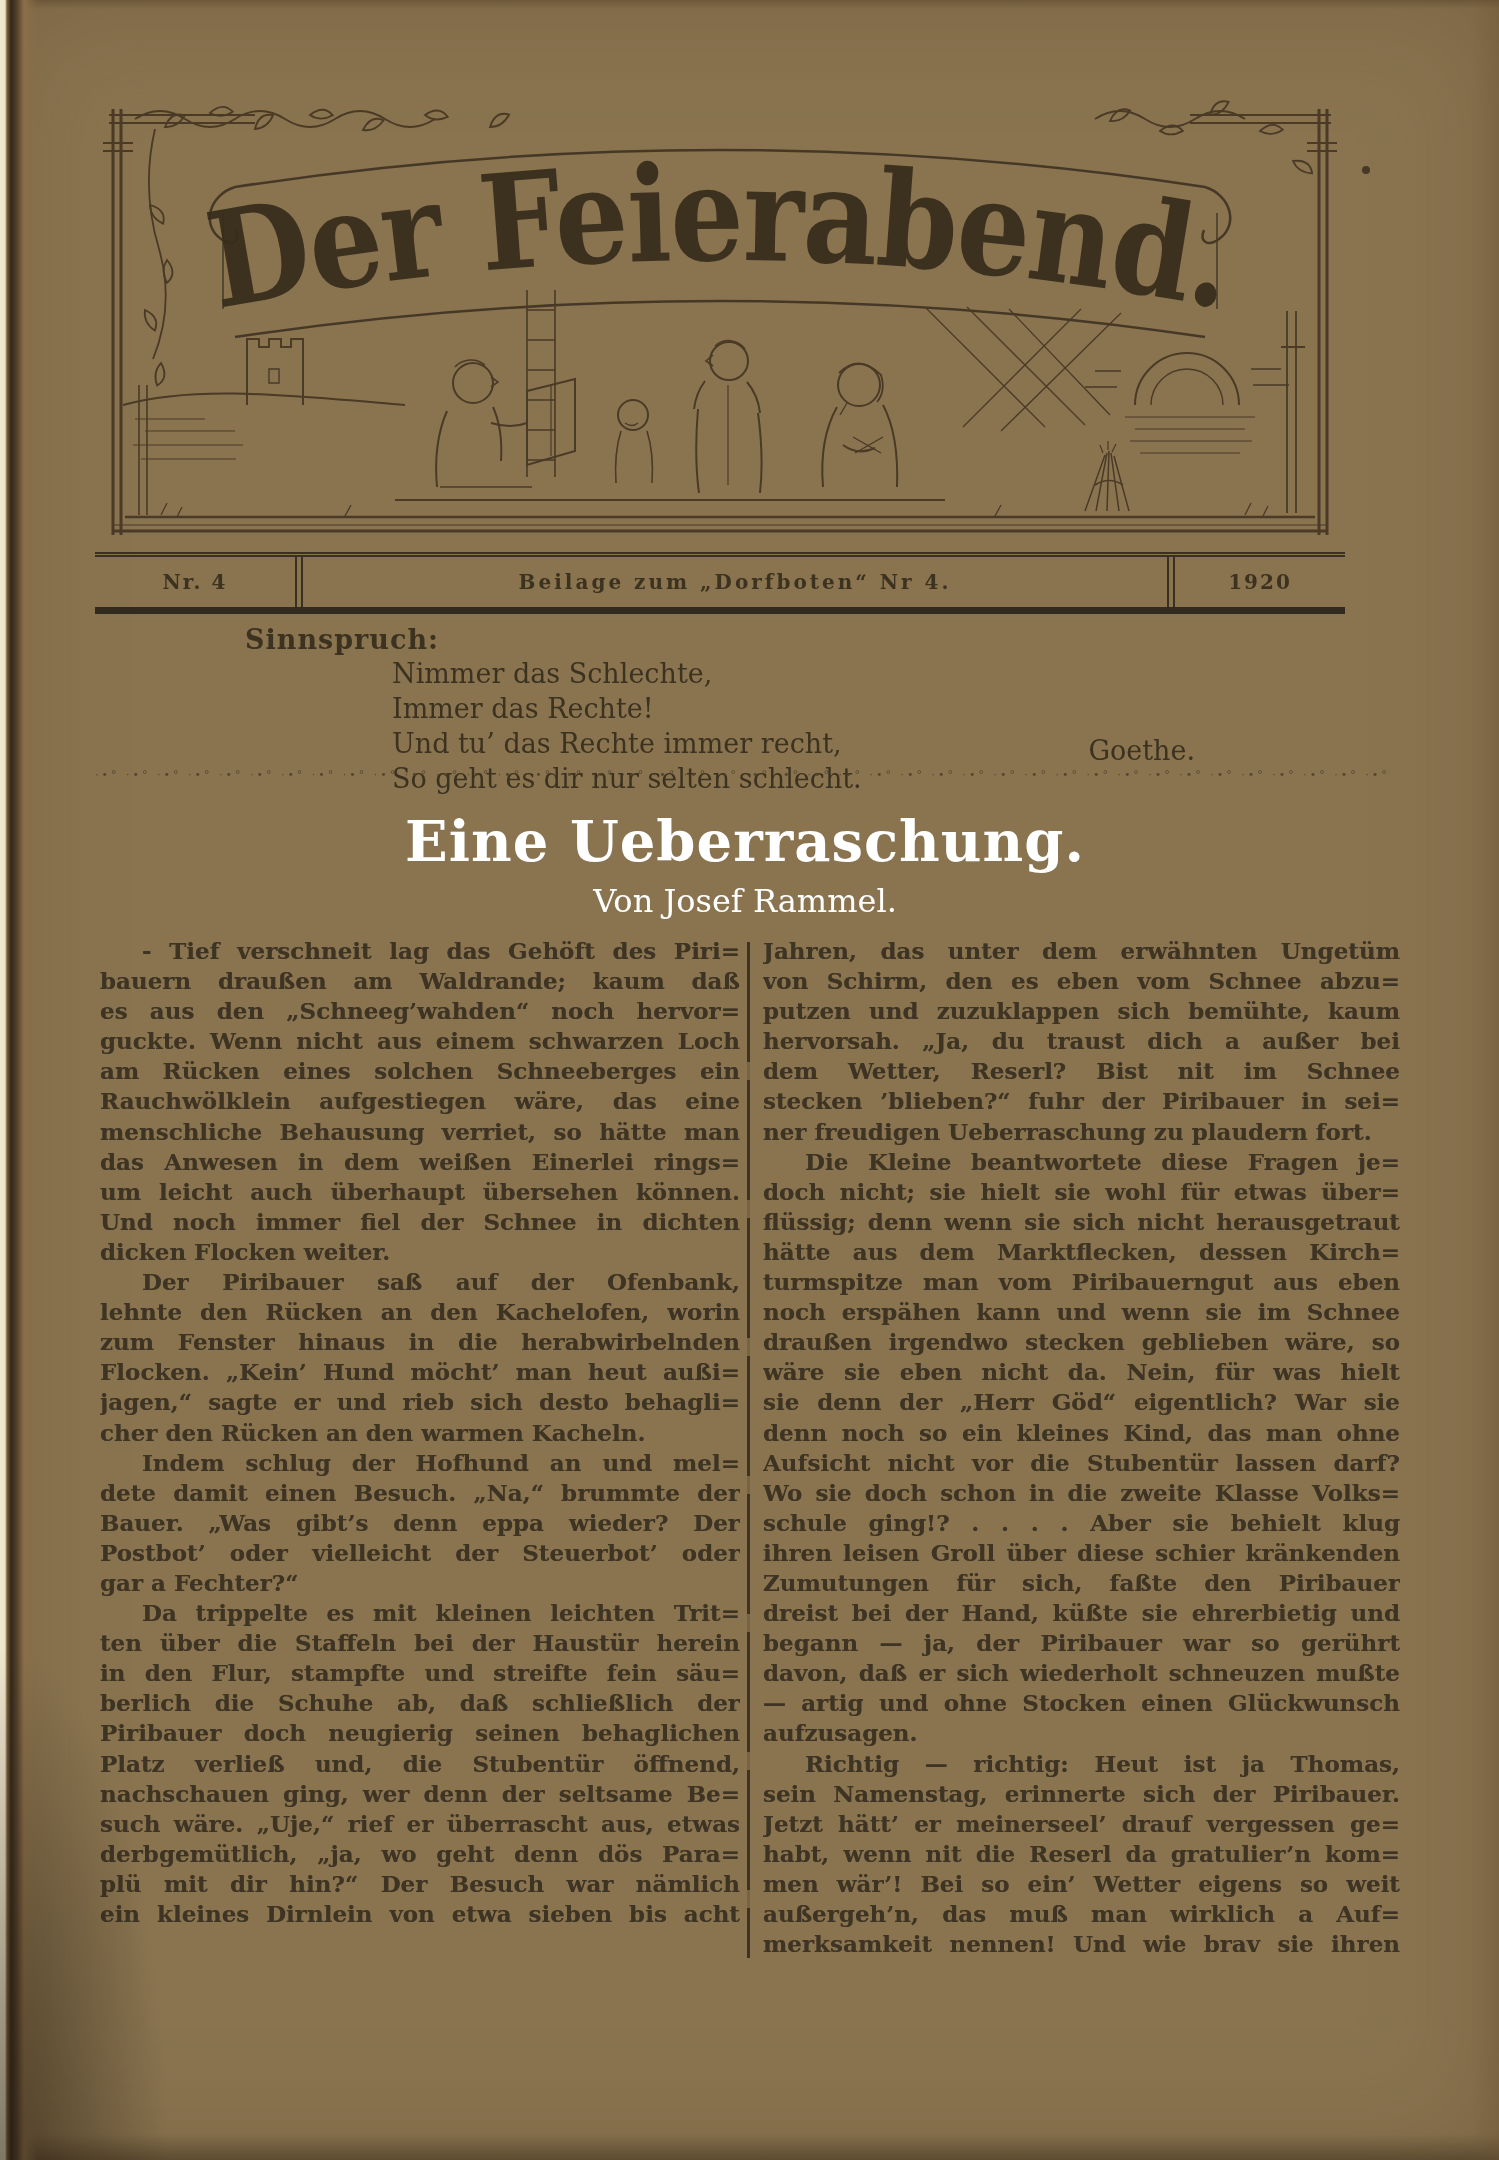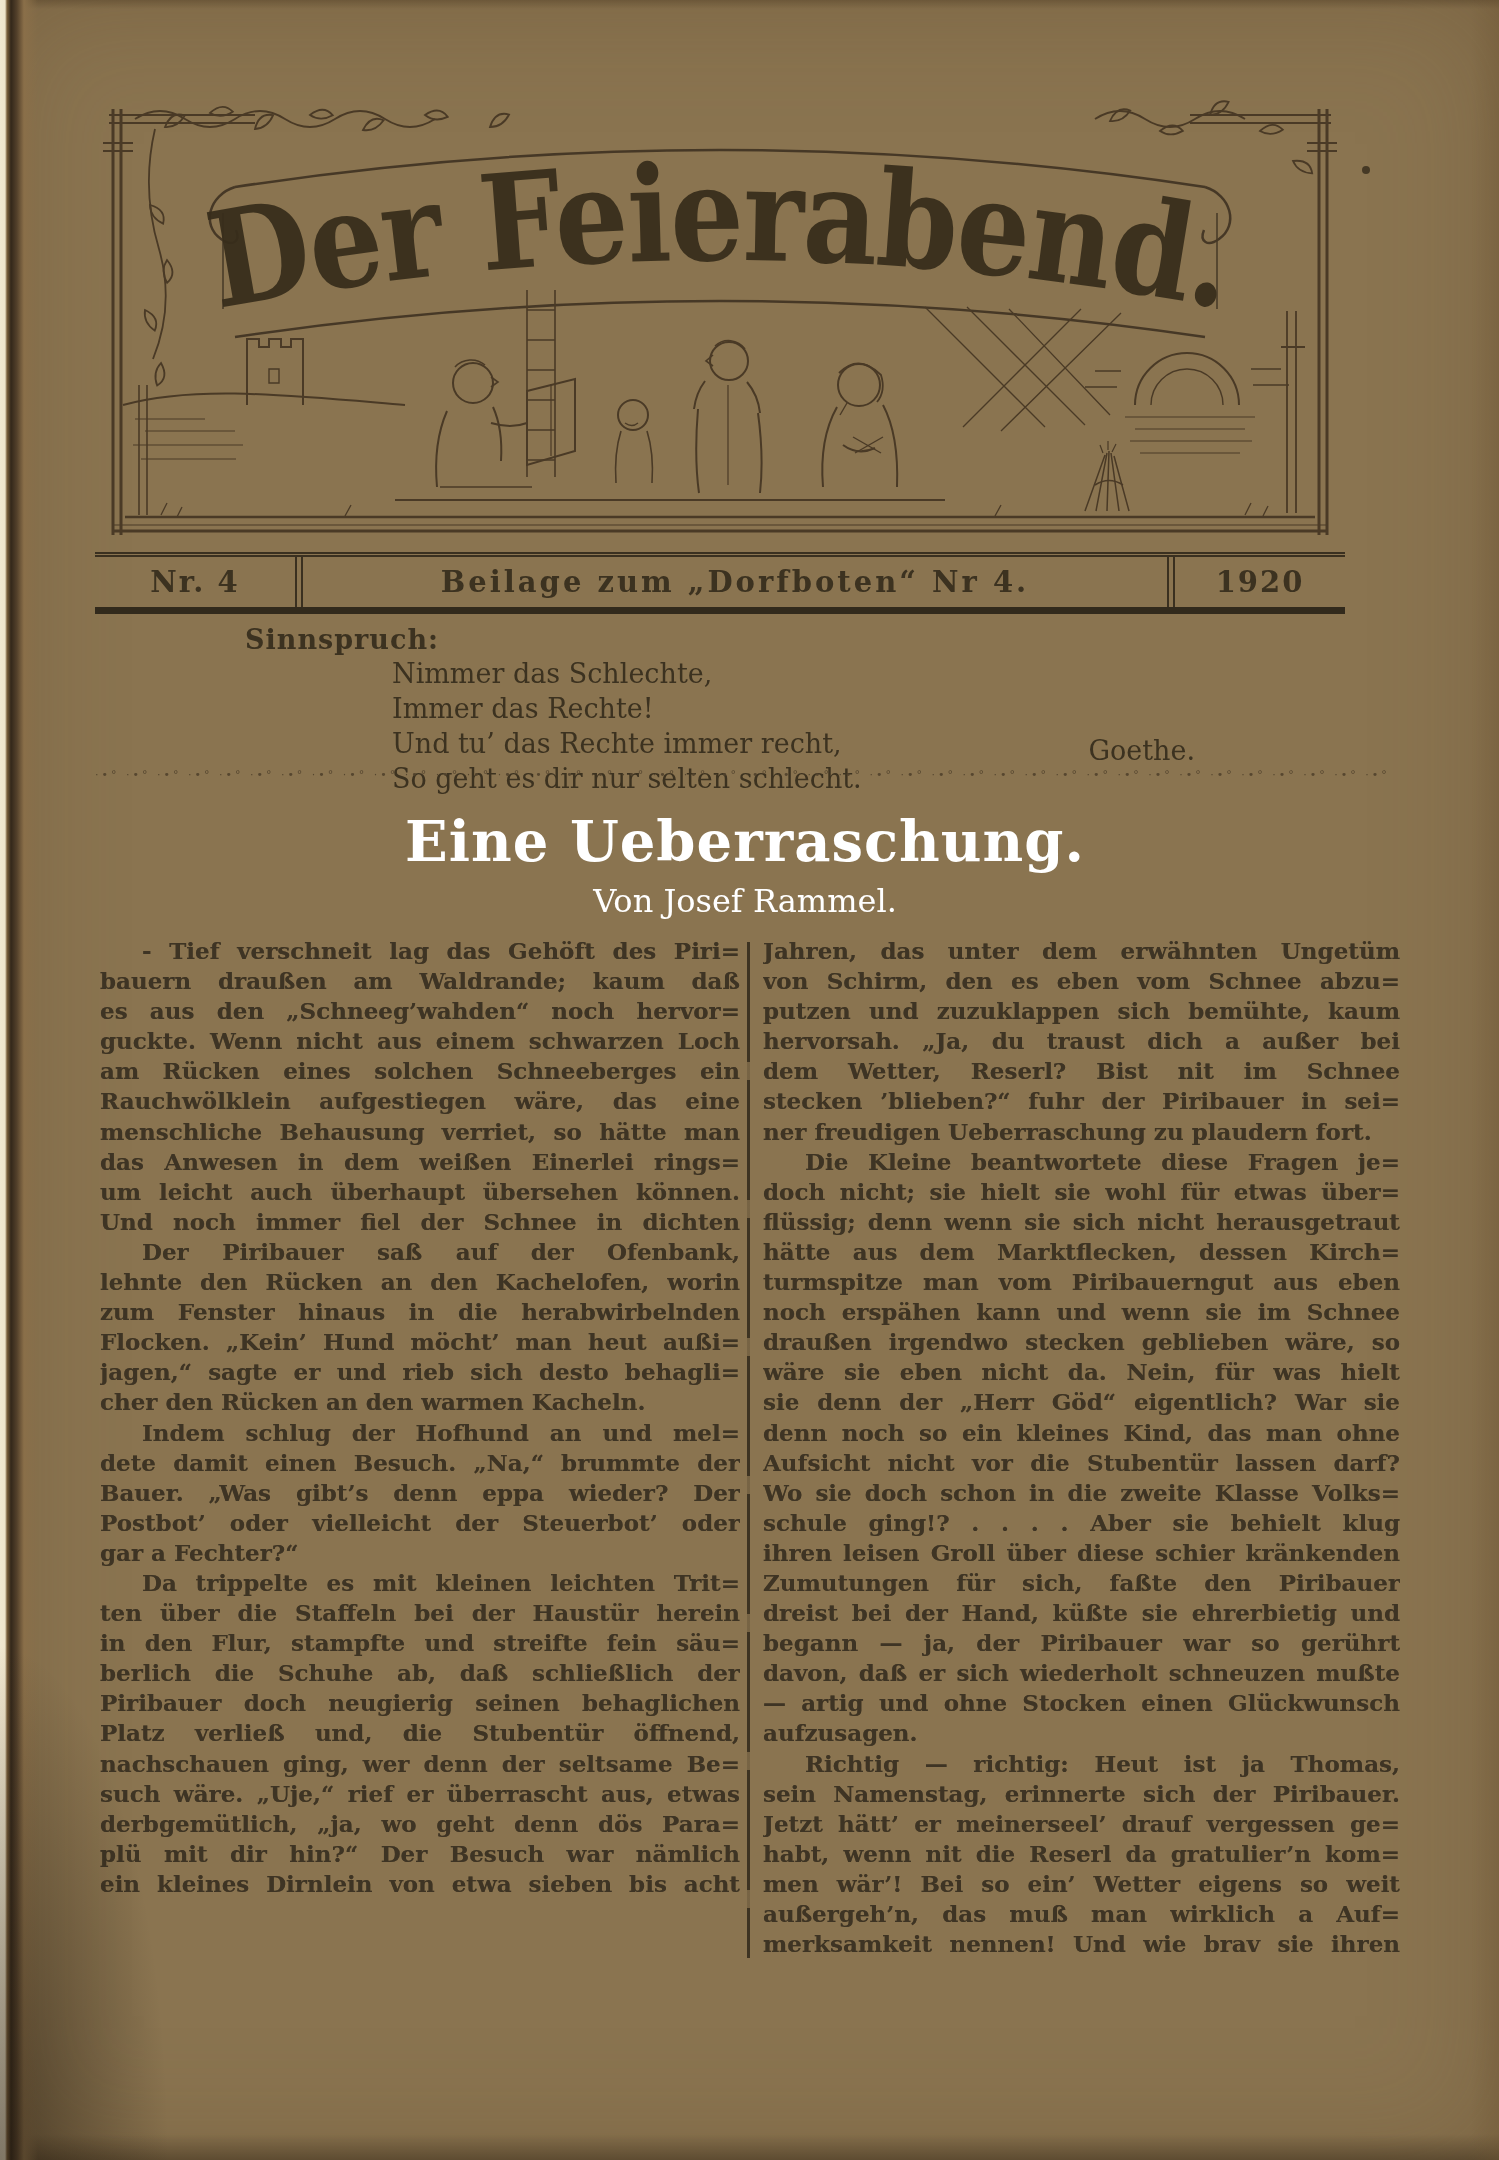--- a/index.html
+++ b/index.html
@@ -27,21 +27,21 @@
   .ink-dot{position:absolute;left:1362px;top:166px;width:8px;height:8px;border-radius:50%;
     background:#3a2f1d;opacity:.85;}
 
   
   #masthead{position:absolute;left:95px;top:85px;width:1250px;height:460px;}
   #masthead svg{display:block;}
 
   
   .issue-bar{position:absolute;left:95px;top:552px;width:1250px;height:50px;
     border-top:5px double #3a3020;border-bottom:7px solid #322a1c;
-    display:flex;align-items:center;font-weight:bold;font-size:29px;}
+    display:flex;align-items:center;font-weight:bold;font-size:20px;}
   .issue-bar .vrule{width:4px;align-self:stretch;border-left:2px solid #3a3020;border-right:2px solid #3a3020;}
   .cell-num{width:200px;text-align:center;letter-spacing:2px;}
   .cell-title{flex:1;text-align:center;letter-spacing:3px;}
   .cell-year{width:170px;text-align:center;letter-spacing:2px;}
 
   
   .motto{position:absolute;left:95px;top:620px;width:1250px;height:148px;font-size:27px;}
   .motto-label{position:absolute;left:150px;top:4px;letter-spacing:1px;font-weight:bold;}
   .motto-lines{position:absolute;left:297px;top:0;margin-top:36px;}
   .motto-line{height:35px;line-height:35px;}
@@ -228,20 +228,21 @@
       <div class="bline indent">- Tief verschneit lag das Gehöft des Piri=</div>
       <div class="bline">bauern draußen am Waldrande; kaum daß</div>
       <div class="bline">es aus den „Schneeg’wahden“ noch hervor=</div>
       <div class="bline">guckte. Wenn nicht aus einem schwarzen Loch</div>
       <div class="bline">am Rücken eines solchen Schneeberges ein</div>
       <div class="bline">Rauchwölklein aufgestiegen wäre, das eine</div>
       <div class="bline">menschliche Behausung verriet, so hätte man</div>
       <div class="bline">das Anwesen in dem weißen Einerlei rings=</div>
       <div class="bline">um leicht auch überhaupt übersehen können.</div>
       <div class="bline">Und noch immer fiel der Schnee in dichten</div>
+      <div class="bline last">dicken Flocken weiter.</div>
       <div class="bline indent">Der Piribauer saß auf der Ofenbank,</div>
       <div class="bline">lehnte den Rücken an den Kachelofen, worin</div>
       <div class="bline">zum Fenster hinaus in die herabwirbelnden</div>
       <div class="bline">Flocken. „Kein’ Hund möcht’ man heut außi=</div>
       <div class="bline">jagen,“ sagte er und rieb sich desto behagli=</div>
       <div class="bline last">cher den Rücken an den warmen Kacheln.</div>
       <div class="bline indent">Indem schlug der Hofhund an und mel=</div>
       <div class="bline">dete damit einen Besuch. „Na,“ brummte der</div>
       <div class="bline">Bauer. „Was gibt’s denn eppa wieder? Der</div>
       <div class="bline">Postbot’ oder vielleicht der Steuerbot’ oder</div>

